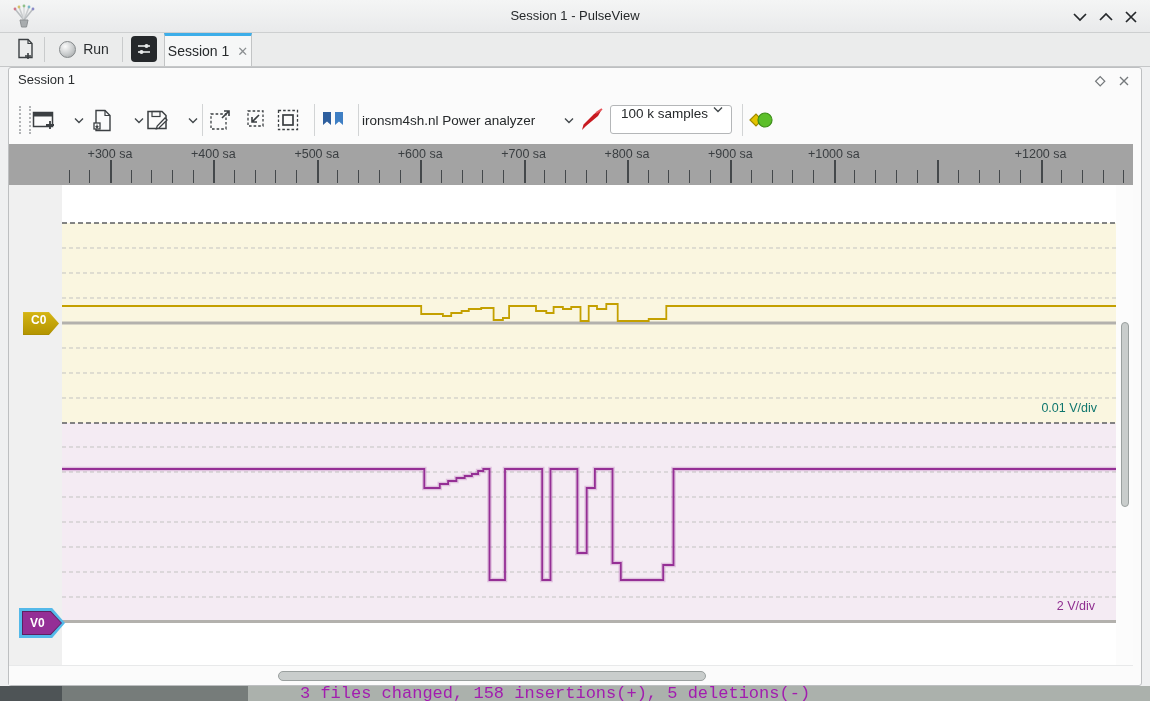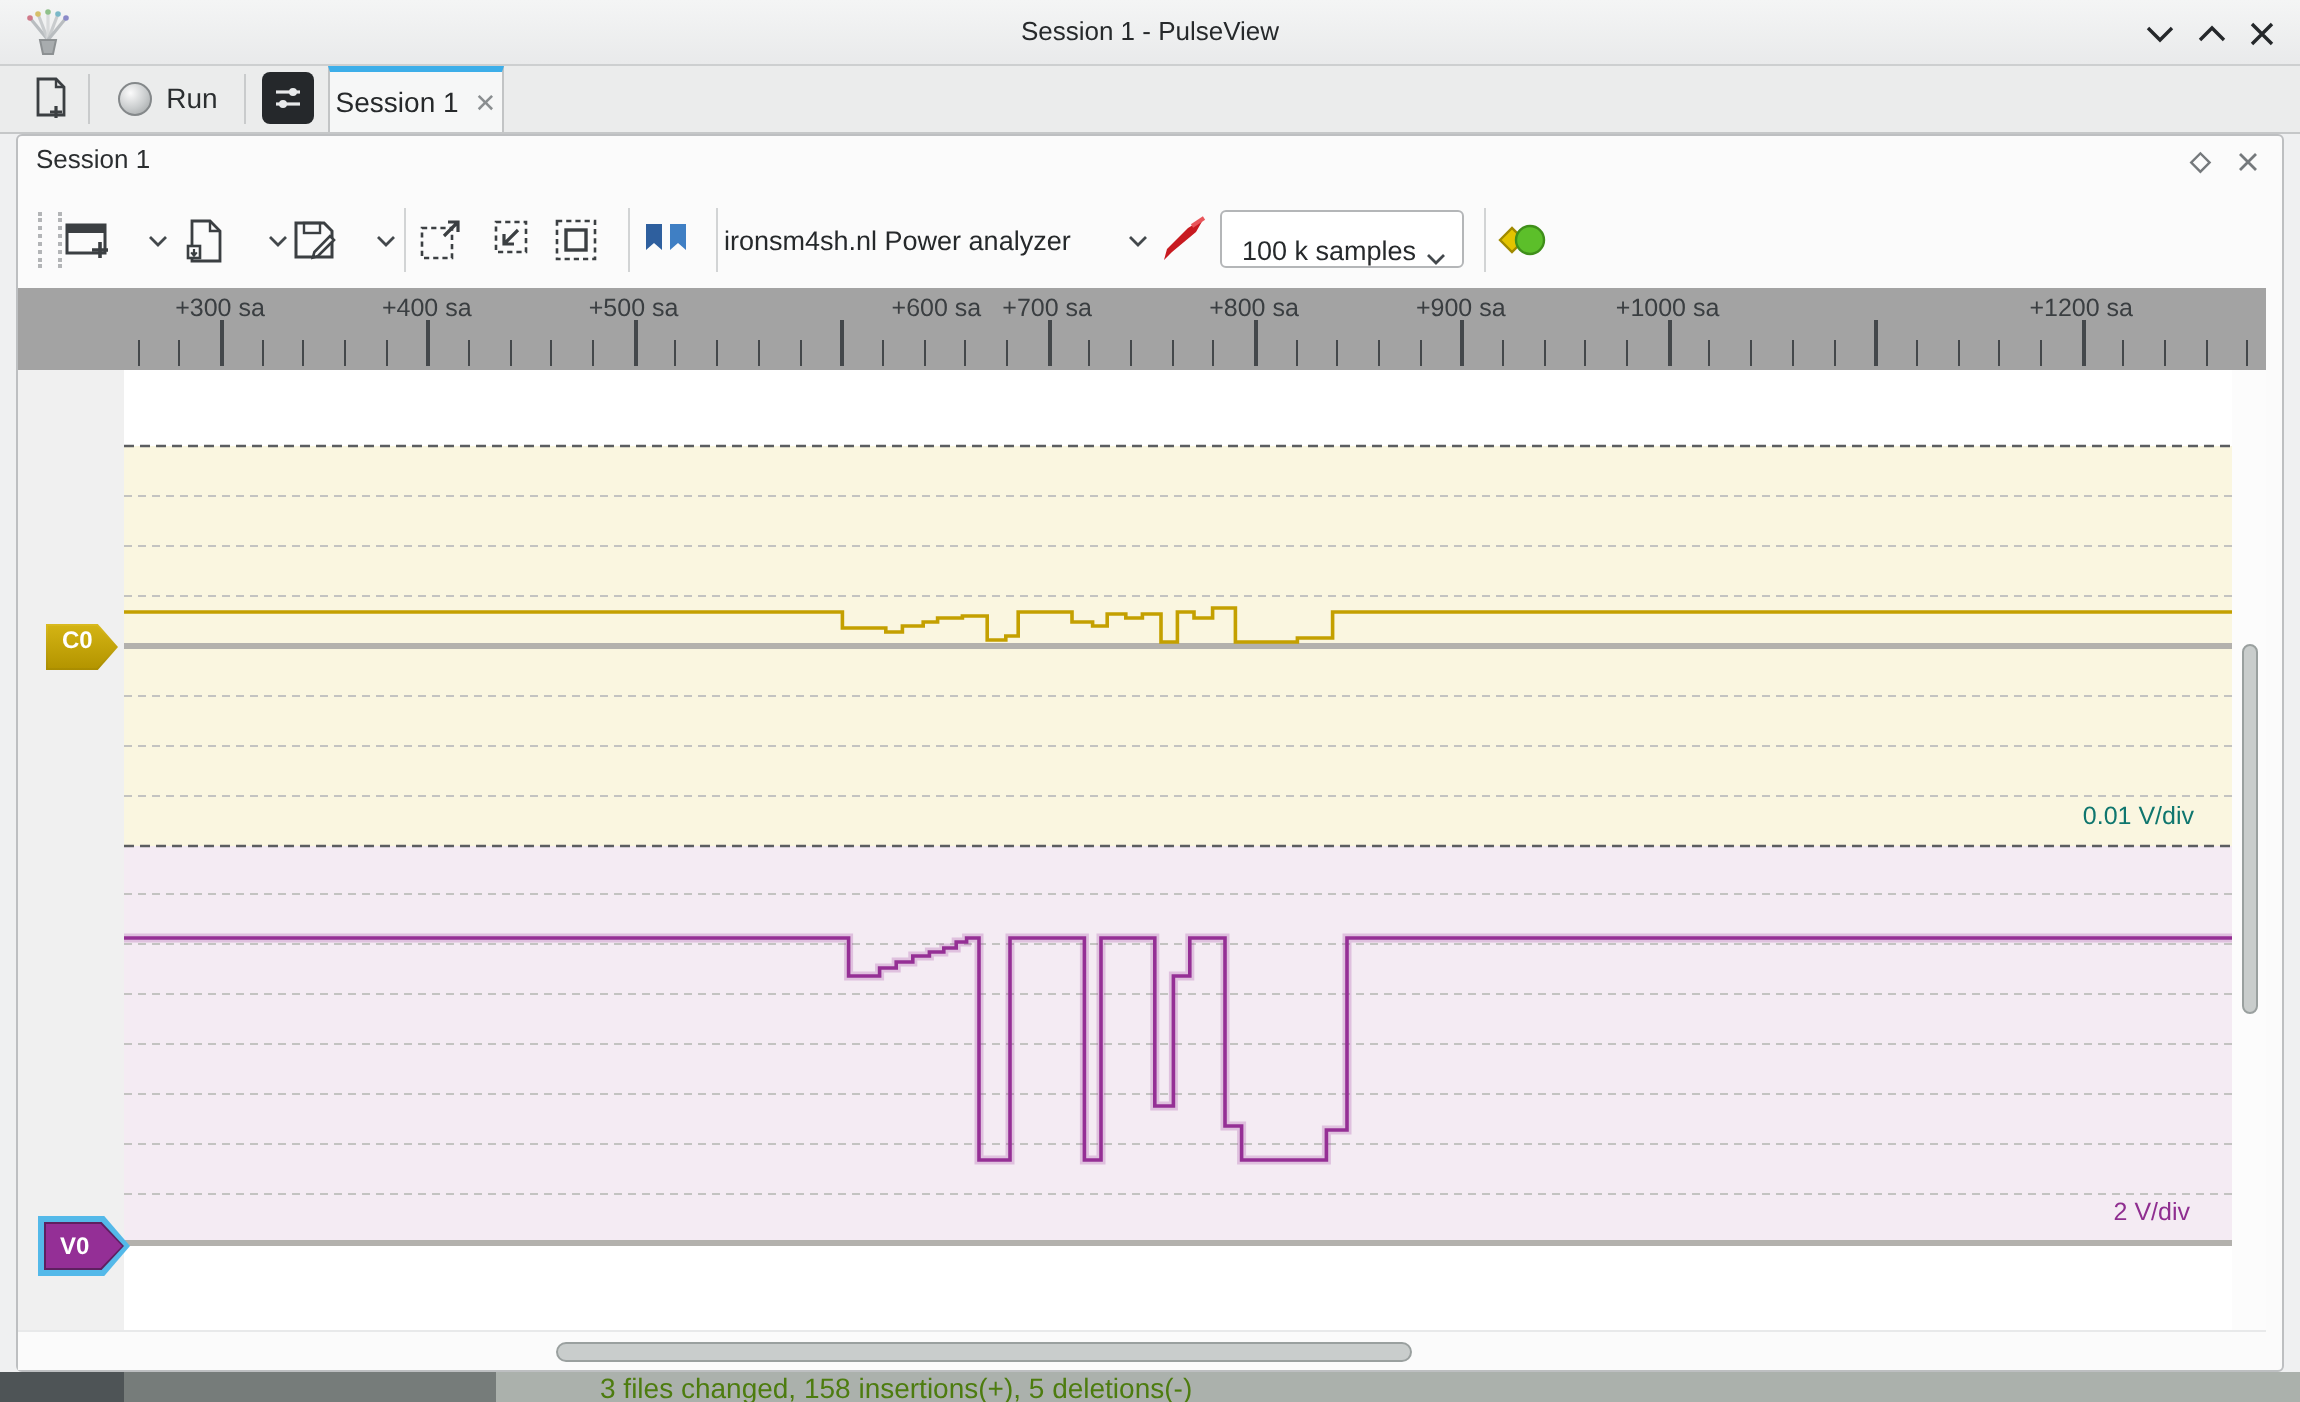--- a/index.html
+++ b/index.html
@@ -40,21 +40,21 @@
 
   
   .tbtn{position:absolute;top:102px;height:36px;display:flex;align-items:center;
     justify-content:space-between;gap:4px}
   .tb-sep{top:104px;width:1px;height:32px;background:#d2d4d5}
   #grip{left:19px;top:106px;width:8px;height:28px;
     border-left:2px dotted #b3b5b7;border-right:2px dotted #b3b5b7}
   #device-combo{left:362px;width:212px;font-size:13.5px;color:#26292b}
   #samples-combo{left:610px;top:105px;width:122px;height:29px;background:#fff;
     border:1px solid #b4b6b8;border-radius:3px;box-sizing:border-box;
-    display:flex;align-items:flex-end;justify-content:space-between;
+    display:flex;align-items:flex-start;justify-content:space-between;
     padding:0 8px 0 10px;font-size:13.5px;color:#26292b}
 
   
   #ruler{left:9px;top:144px;width:1124px;height:41px;background:#a3a3a3;overflow:hidden}
   .ruler-label{position:absolute;top:3px;transform:translateX(-50%);
     font-size:12.5px;color:#3a3e41;white-space:nowrap}
   .tick{position:absolute;bottom:2px;width:1px;height:13px;background:#44484b}
   .tick.major{height:23px;width:2px}
 
   
@@ -86,22 +86,22 @@
   #vthumb{left:1121px;top:322px;width:8px;height:185px;background:#c9cdcc;
     border:1px solid #9aa09f;border-radius:5px;box-sizing:border-box}
   #hrow{left:9px;top:665px;width:1124px;height:20px;background:#fbfbfb;
     border-top:1px solid #e8e9ea;box-sizing:border-box}
   #hthumb{left:278px;top:671px;width:428px;height:10px;background:#c9cdcc;
     border:1px solid #9aa09f;border-radius:5px;box-sizing:border-box}
 
   
   #backdrop{left:0;top:686px;width:1150px;height:15px;
     background:linear-gradient(90deg,#4e5456 0,#4e5456 62px,#767c7a 62px,#767c7a 248px,#abb1ac 248px,#abb1ac 100%)}
-  #terminal-text{left:300px;top:686px;font-family:Liberation Sans, sans-serif;
-    font-size:14px;line-height:16px;color:#4d7c0f;white-space:pre}
+  #terminal-text{left:300px;top:686px;font-family:Liberation Mono, monospace;
+    font-size:17px;line-height:16px;color:#a21caf;white-space:pre}
 </style>
 </head>
 <body>
 
 <div class="abs" id="titlebar">
   <div class="abs" id="window-title">Session 1 - PulseView</div>
 </div>
 <svg class="abs" style="left:12px;top:4px" width="24" height="25">
   <g stroke-width="1.6" fill="none">
     <line x1="12" y1="16" x2="3" y2="5" stroke="#b9bdc0"></line>
@@ -254,21 +254,21 @@
   <svg width="26" height="20">
     <polygon points="2,10 8,4 14,10 8,16" fill="#e3c400" stroke="#a08a00" stroke-width="1.2"></polygon>
     <circle cx="17" cy="10" r="7" fill="#5cbf2a" stroke="#3f8f1a" stroke-width="1.2"></circle>
   </svg>
 </div>
 
 <div class="abs" id="ruler">
     <div class="ruler-label" style="left: 101px;">+300 sa</div>
     <div class="ruler-label" style="left: 204.4px;">+400 sa</div>
     <div class="ruler-label" style="left: 307.8px;">+500 sa</div>
-    <div class="ruler-label" style="left: 411.2px; margin-left: 48px;">+600 sa</div>
+    <div class="ruler-label" style="left: 411.2px;">+600 sa</div>
     <div class="ruler-label" style="left: 514.6px;">+700 sa</div>
     <div class="ruler-label" style="left: 618px;">+800 sa</div>
     <div class="ruler-label" style="left: 721.4px;">+900 sa</div>
     <div class="ruler-label" style="left: 824.8px;">+1000 sa</div>
     <div class="ruler-label" style="left: 928.2px; margin-top: 44px;">+1100 sa</div>
     <div class="ruler-label" style="left: 1031.6px;">+1200 sa</div>
     <div class="tick" style="left: 59.64px;"></div>
     <div class="tick" style="left: 80.32px;"></div>
     <div class="tick major" style="left: 101px;"></div>
     <div class="tick" style="left: 121.68px;"></div>

